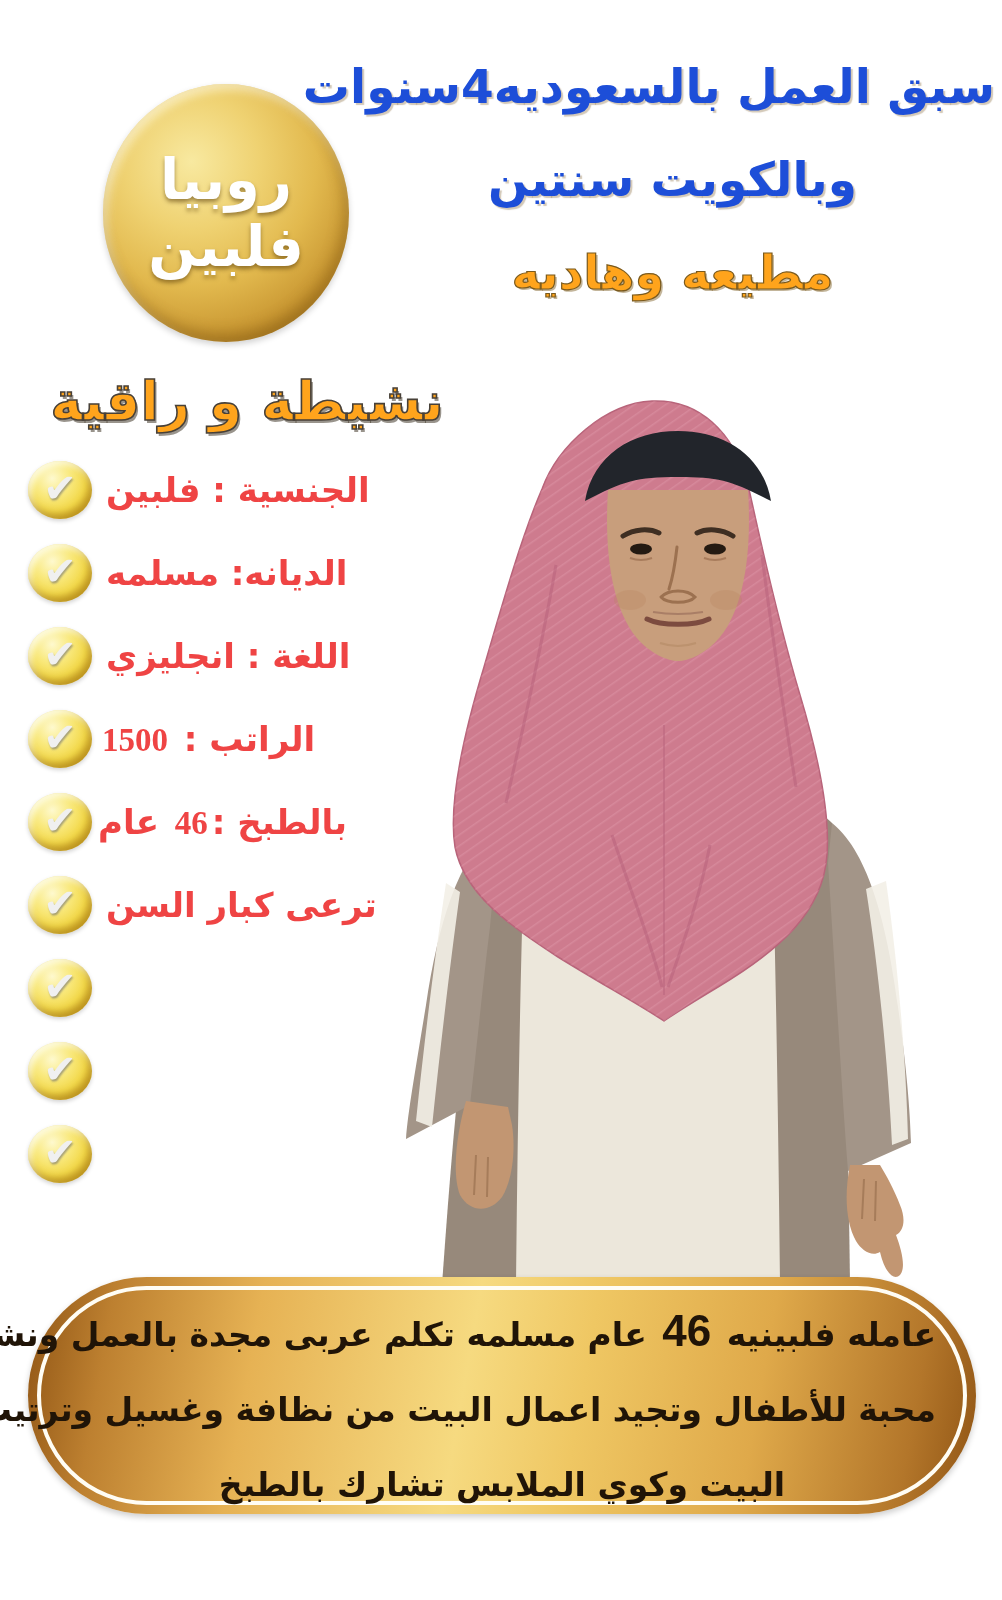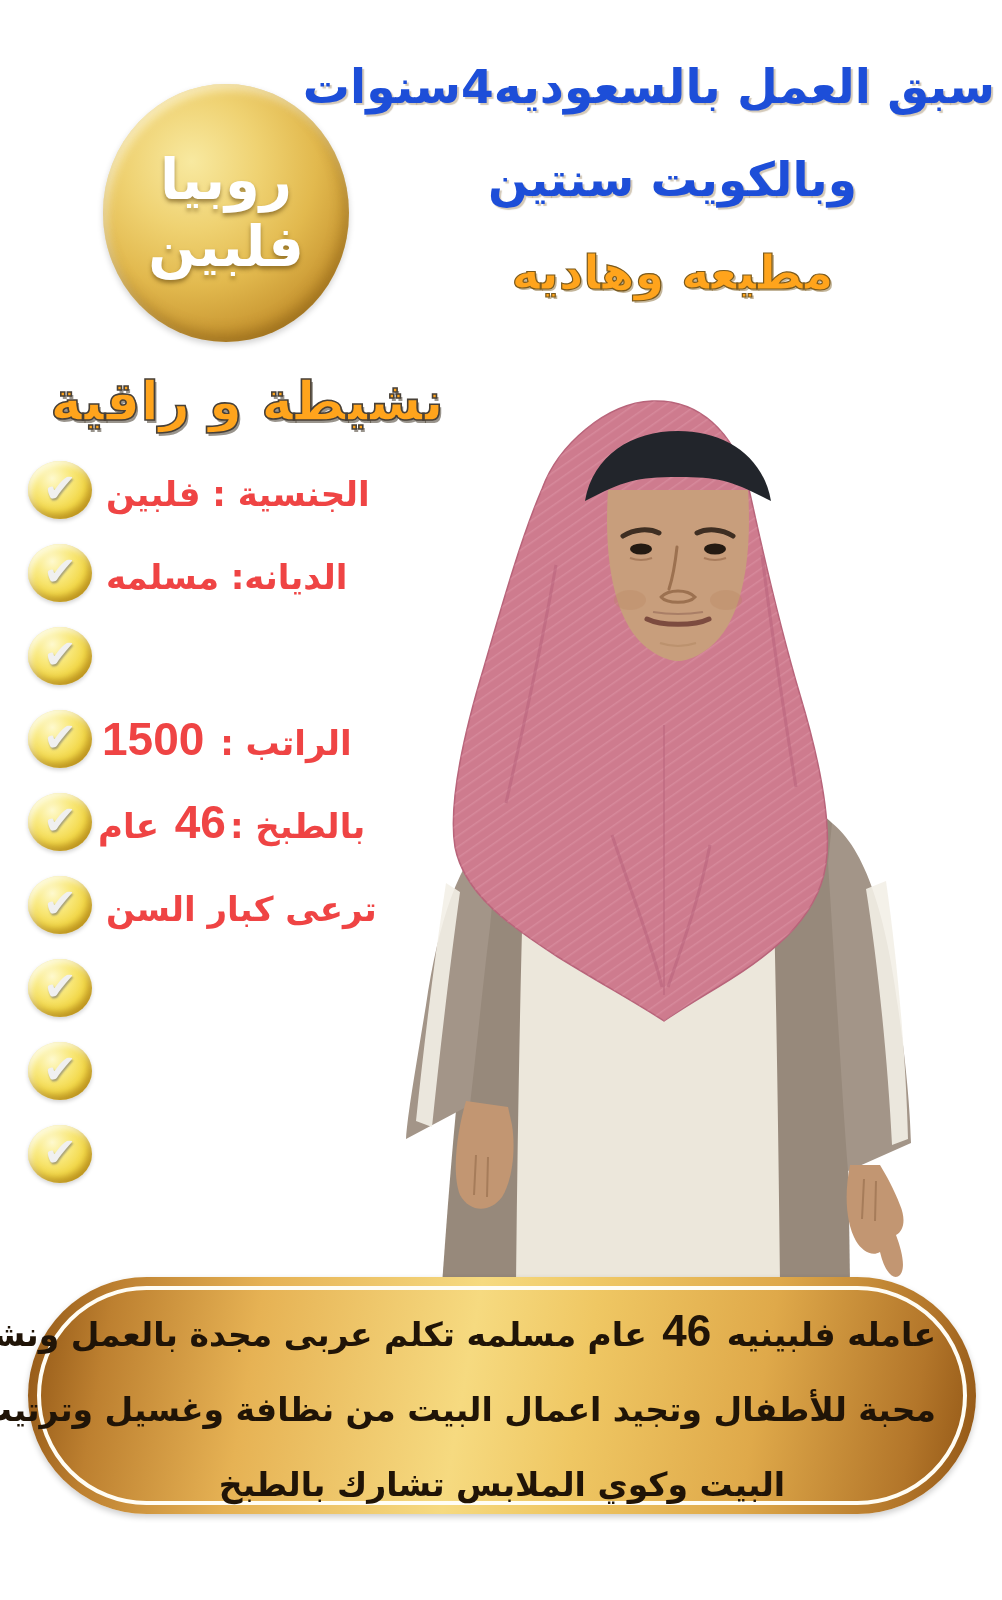--- a/index.html
+++ b/index.html
@@ -60,21 +60,21 @@
   .check .glyph{
     font-size:40px;line-height:1;color:#F0F0F0;font-weight:bold;
     text-shadow:1px 2px 2px rgba(110,110,110,.6);
     transform:translateY(-2px);
   }
   .attr-text{
     flex:1 1 auto;direction:rtl;text-align:left;padding-left:6px;padding-right:28px;
     color:#ef4444;font-weight:bold;font-size:34px;white-space:nowrap;
   }
   .attr-text .n{
-    font-family:Liberation Sans, sans-serif;font-weight:bold;font-size:46px;
+    font-family:Liberation Serif, serif;font-weight:bold;font-size:33px;
     padding:0 4px;
   }
   
   .photo{position:absolute;left:380px;top:395px;width:622px;height:890px;z-index:1;}
   
   .footer-oval{
     position:absolute;left:28px;top:1277px;width:948px;height:237px;border-radius:119px;
     background:linear-gradient(100deg,#8F5414 0%,#BD8030 9%,#E6B254 24%,#F6DA80 46%,#EFC763 58%,#DFA94A 76%,#B3762A 92%,#8F5414 100%);
     box-shadow:0 3px 6px rgba(0,0,0,.2);
     z-index:5;
@@ -121,20 +121,21 @@
     <div class="attr-row">
       <span class="check">
           <span class="glyph">✔</span>
         </span>
       <div class="attr-text"><span>الديانه: مسلمه</span><span class="n"></span><span></span></div>
     </div>
     <div class="attr-row">
       <span class="check">
           <span class="glyph">✔</span>
         </span>
+      <div class="attr-text"><span>اللغة : انجليزي</span><span class="n"></span><span></span></div>
     </div>
     <div class="attr-row">
       <span class="check">
           <span class="glyph">✔</span>
         </span>
       <div class="attr-text"><span>الراتب : </span><span class="n">1500</span><span></span></div>
     </div>
     <div class="attr-row">
       <span class="check">
           <span class="glyph">✔</span>

